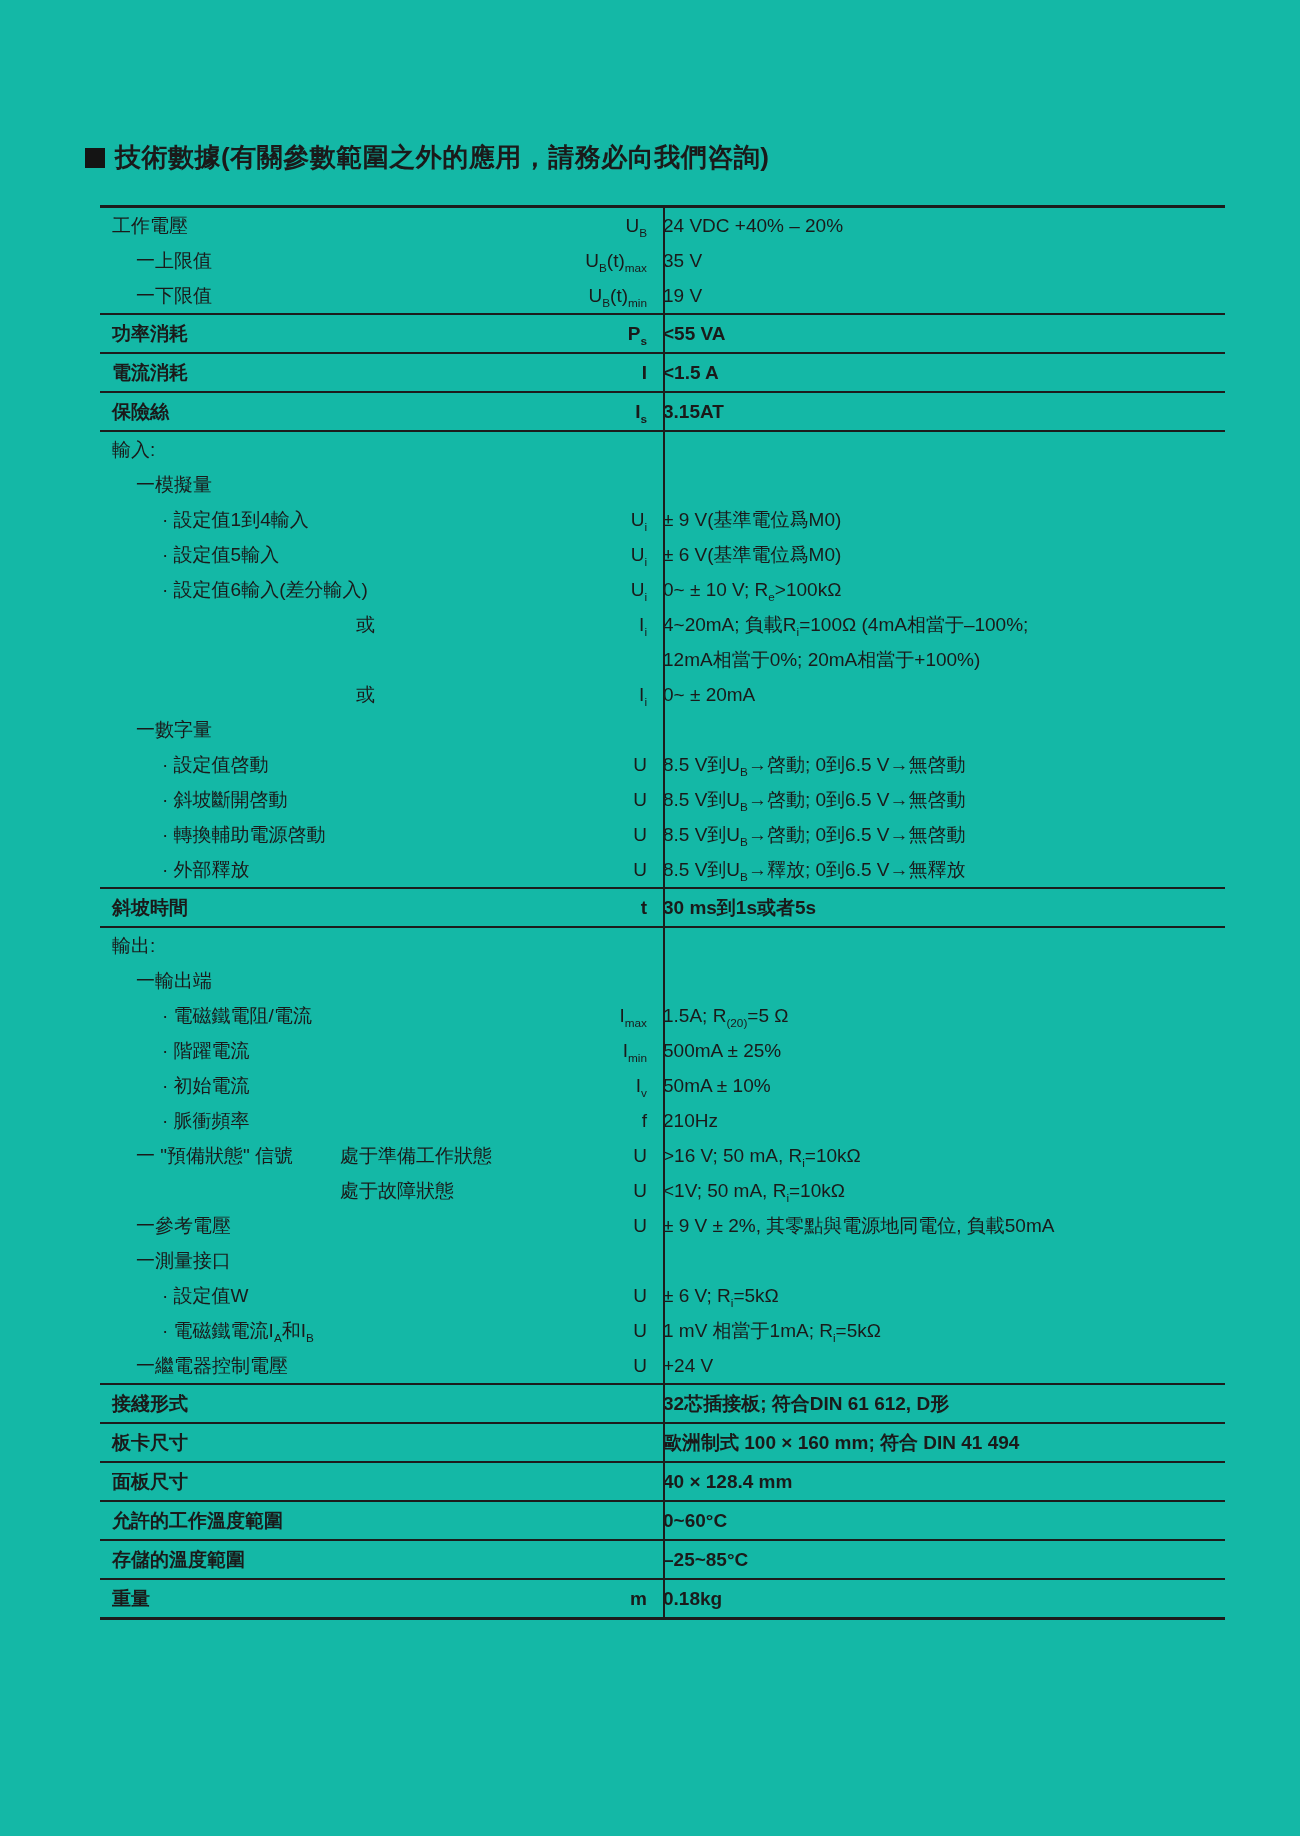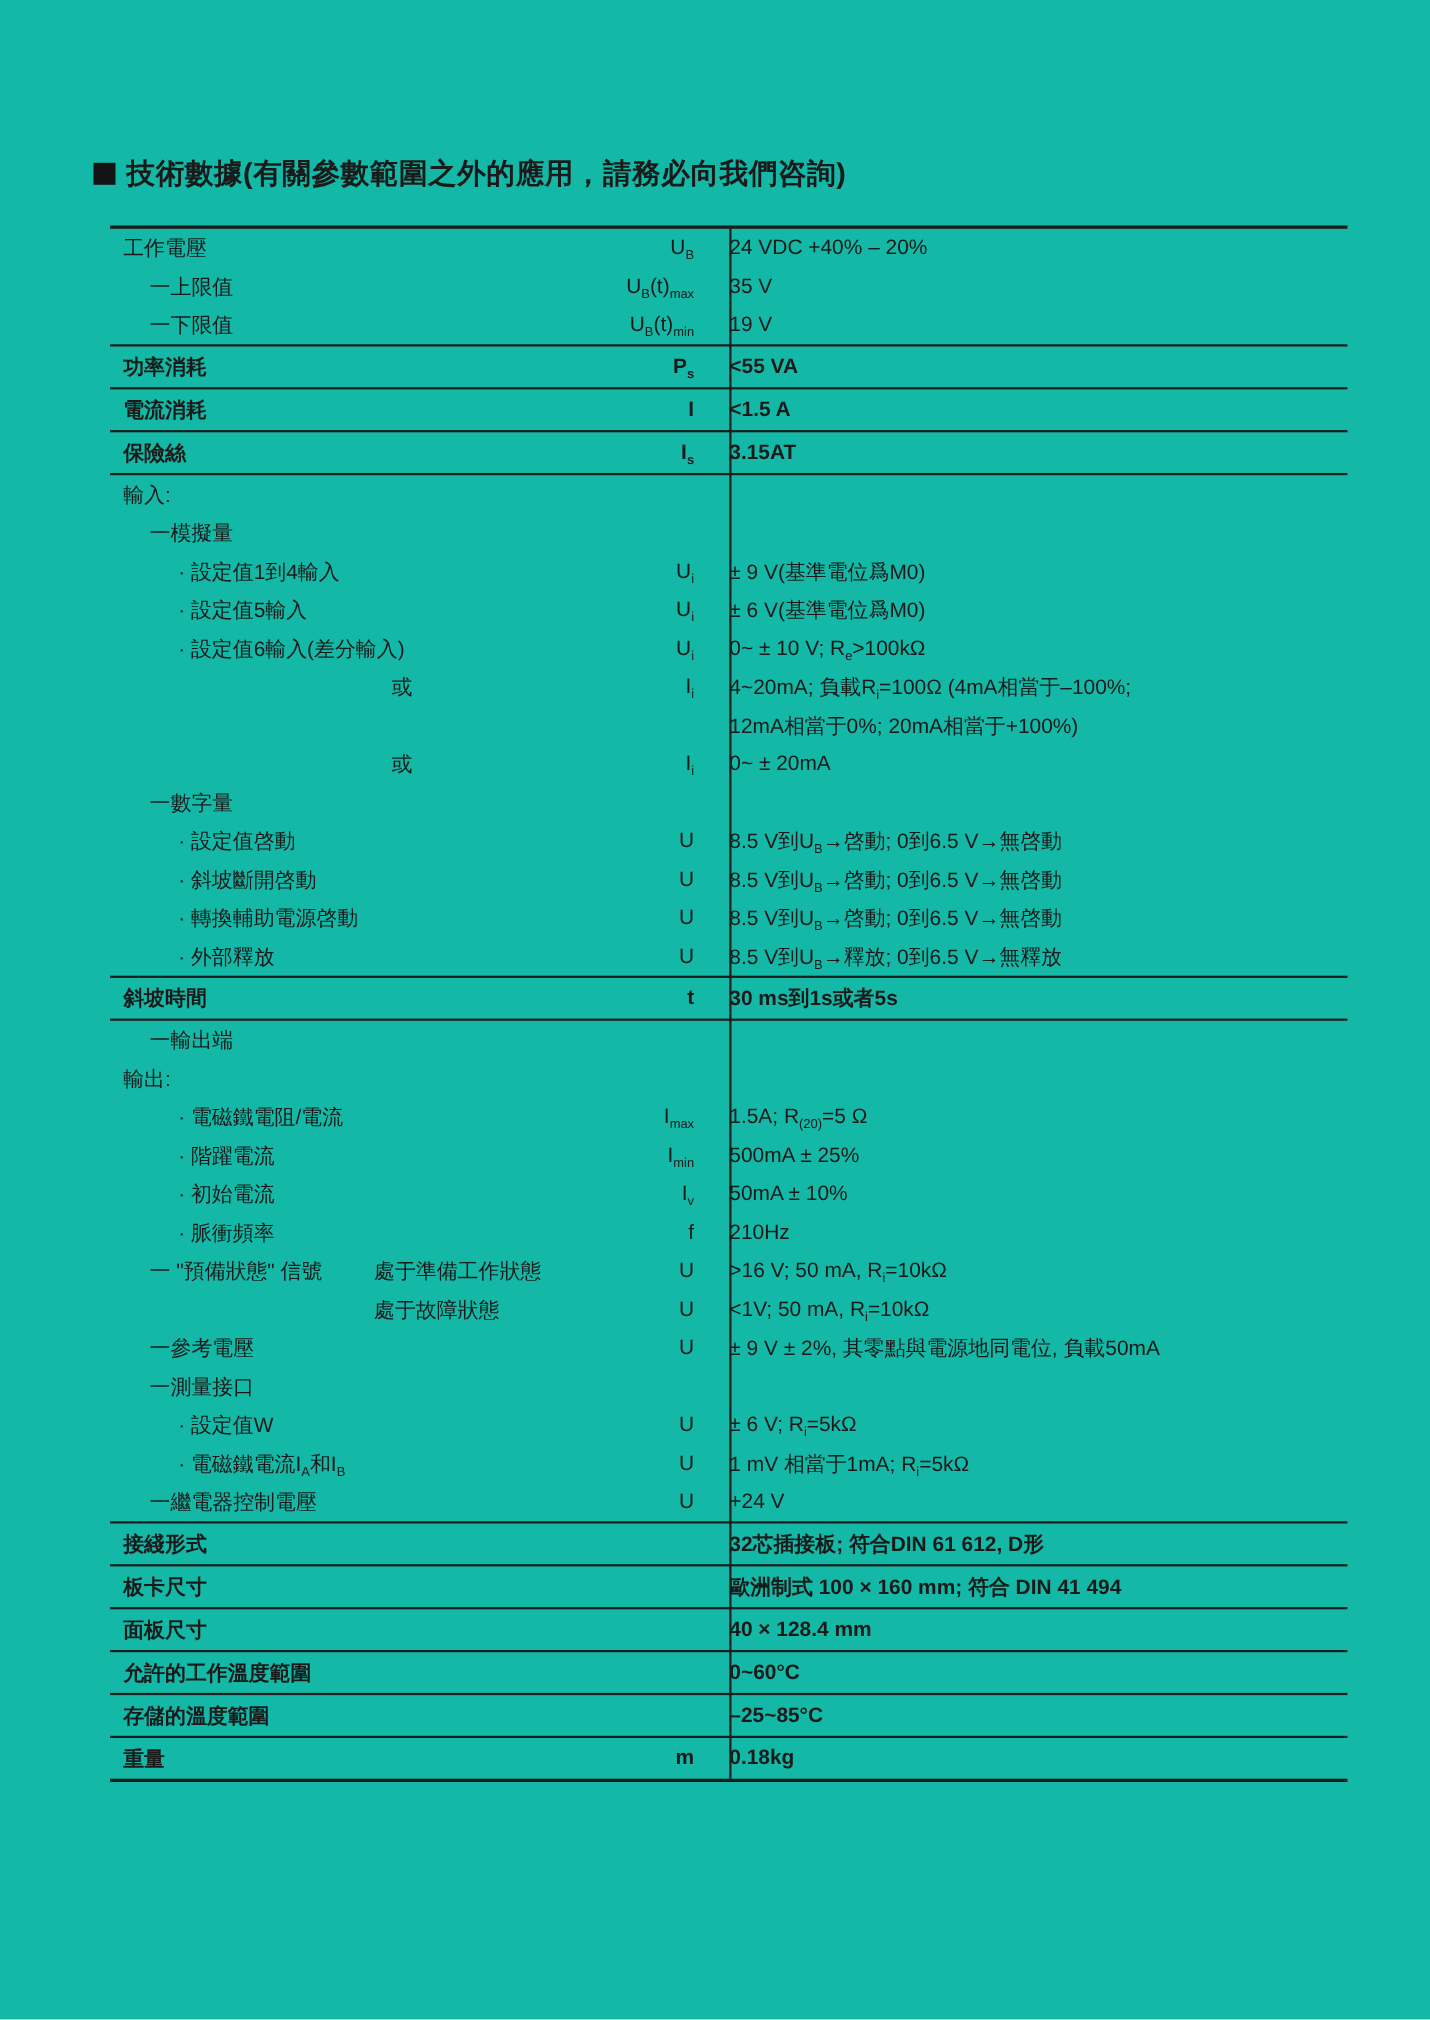--- a/index.html
+++ b/index.html
@@ -17,21 +17,21 @@
   .section.single .row{height:37px;font-weight:bold;}
   .cell-left{width:563px;display:flex;align-items:center;position:relative;
              box-sizing:border-box;}
   .cell-right{flex:1;display:flex;align-items:center;box-sizing:border-box;
               }
   .label,.label2,.symbol,.value{font-size:19px;white-space:nowrap;}
   .indent-0{padding-left:12px;}
   .indent-1{padding-left:36px;}
   .indent-2{padding-left:62px;}
   .label2{position:absolute;left:240px;top:50%;transform:translateY(-50%);}
-  .symbol{margin-left:auto;padding-right:32px;}
+  .symbol{margin-left:auto;padding-right:16px;}
   sub{font-size:0.62em;line-height:0;}
 </style>
 </head>
 <body>
 
 <div class="page">
   <h1 class="title">
     <span class="title-square"></span>
     <span>技術數據(有關參數範圍之外的應用，請務必向我們咨詢)</span>
   </h1>
@@ -223,29 +223,29 @@
             <span class="symbol">t</span>
           </div>
           <div class="cell-right">
             <span class="value">30 ms到1s或者5s</span>
           </div>
         </div>
       </div>
       <div class="section">
         <div class="row">
           <div class="cell-left">
+            <span class="label indent-0">輸出:</span>
+          </div>
+          <div class="cell-right">
+            <span class="value"></span>
+          </div>
+        </div>
+        <div class="row">
+          <div class="cell-left">
             <span class="label indent-1">一輸出端</span>
-          </div>
-          <div class="cell-right">
-            <span class="value"></span>
-          </div>
-        </div>
-        <div class="row">
-          <div class="cell-left">
-            <span class="label indent-0">輸出:</span>
           </div>
           <div class="cell-right">
             <span class="value"></span>
           </div>
         </div>
         <div class="row">
           <div class="cell-left">
             <span class="label indent-2">· 電磁鐵電阻/電流</span>
             <span class="symbol">I<sub>max</sub></span>
           </div>

